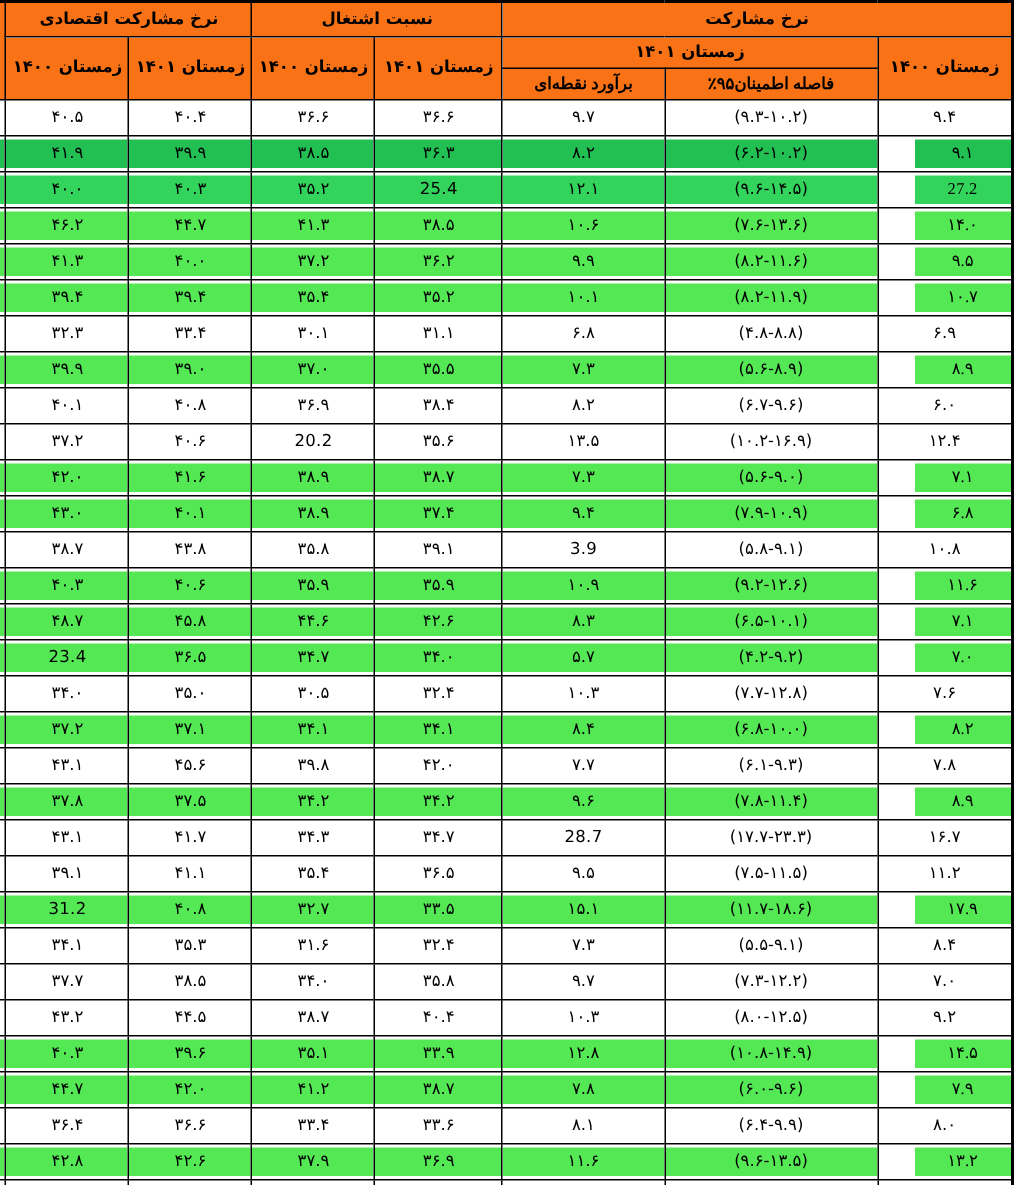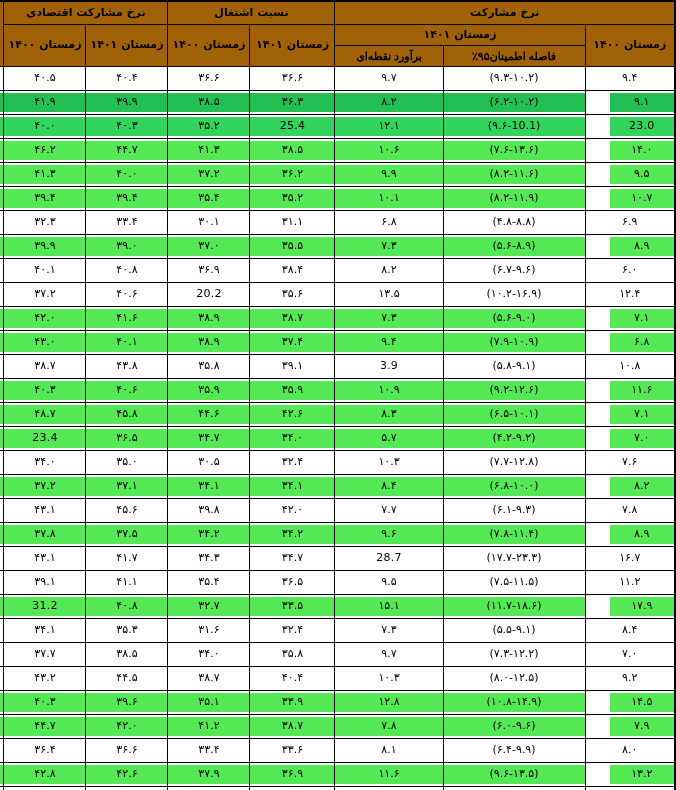--- a/index.html
+++ b/index.html
@@ -35,21 +35,21 @@
   }
 
   
   #stats-table {
     border: 2px solid #000000;
   }
 
   
   thead th {
     font-weight: bold;
-    background: #a16207;
+    background: #f97316;
     font-size: 11.5px;
   }
   thead tr.group-row th {
     height: 22px;
   }
   thead tr.sub-row th {
     height: 20px;
   }
   thead tr.sub2-row th {
     height: 20px;
@@ -83,20 +83,21 @@
   }
 
   td.num .cell-txt { letter-spacing: 0.2px; }
 
   
   tr.hl td .cell-txt {
     background: var(--hl, #55e855);
   }
   tr.hl td.num-first .cell-txt {
     margin-left: 24px;
+    font-family: Liberation Serif, serif;
   }
   tr.hl td.prov .cell-txt {
     margin-left: 8px;
     padding-right: 4px;
   }
 
   td.prov {
     text-align: right;
   }
   td.prov .cell-txt {
@@ -200,24 +201,24 @@
         </td>
         <td class="num heavy-left">
           <span class="cell-txt">۴۱.۹</span>
         </td>
         <td class="prov heavy-left">
           <span class="cell-txt">آذربایجان شرقی</span>
         </td>
       </tr>
       <tr class="hl hl-mid">
         <td class="num num-first">
-          <span class="cell-txt">23.0</span>
-        </td>
-        <td class="num heavy-left">
-          <span class="cell-txt">(۹.۶-10.1)</span>
+          <span class="cell-txt">27.2</span>
+        </td>
+        <td class="num heavy-left">
+          <span class="cell-txt">(۹.۶-۱۴.۵)</span>
         </td>
         <td class="num">
           <span class="cell-txt">۱۲.۱</span>
         </td>
         <td class="num">
           <span class="cell-txt">25.4</span>
         </td>
         <td class="num heavy-left">
           <span class="cell-txt">۳۵.۲</span>
         </td>

